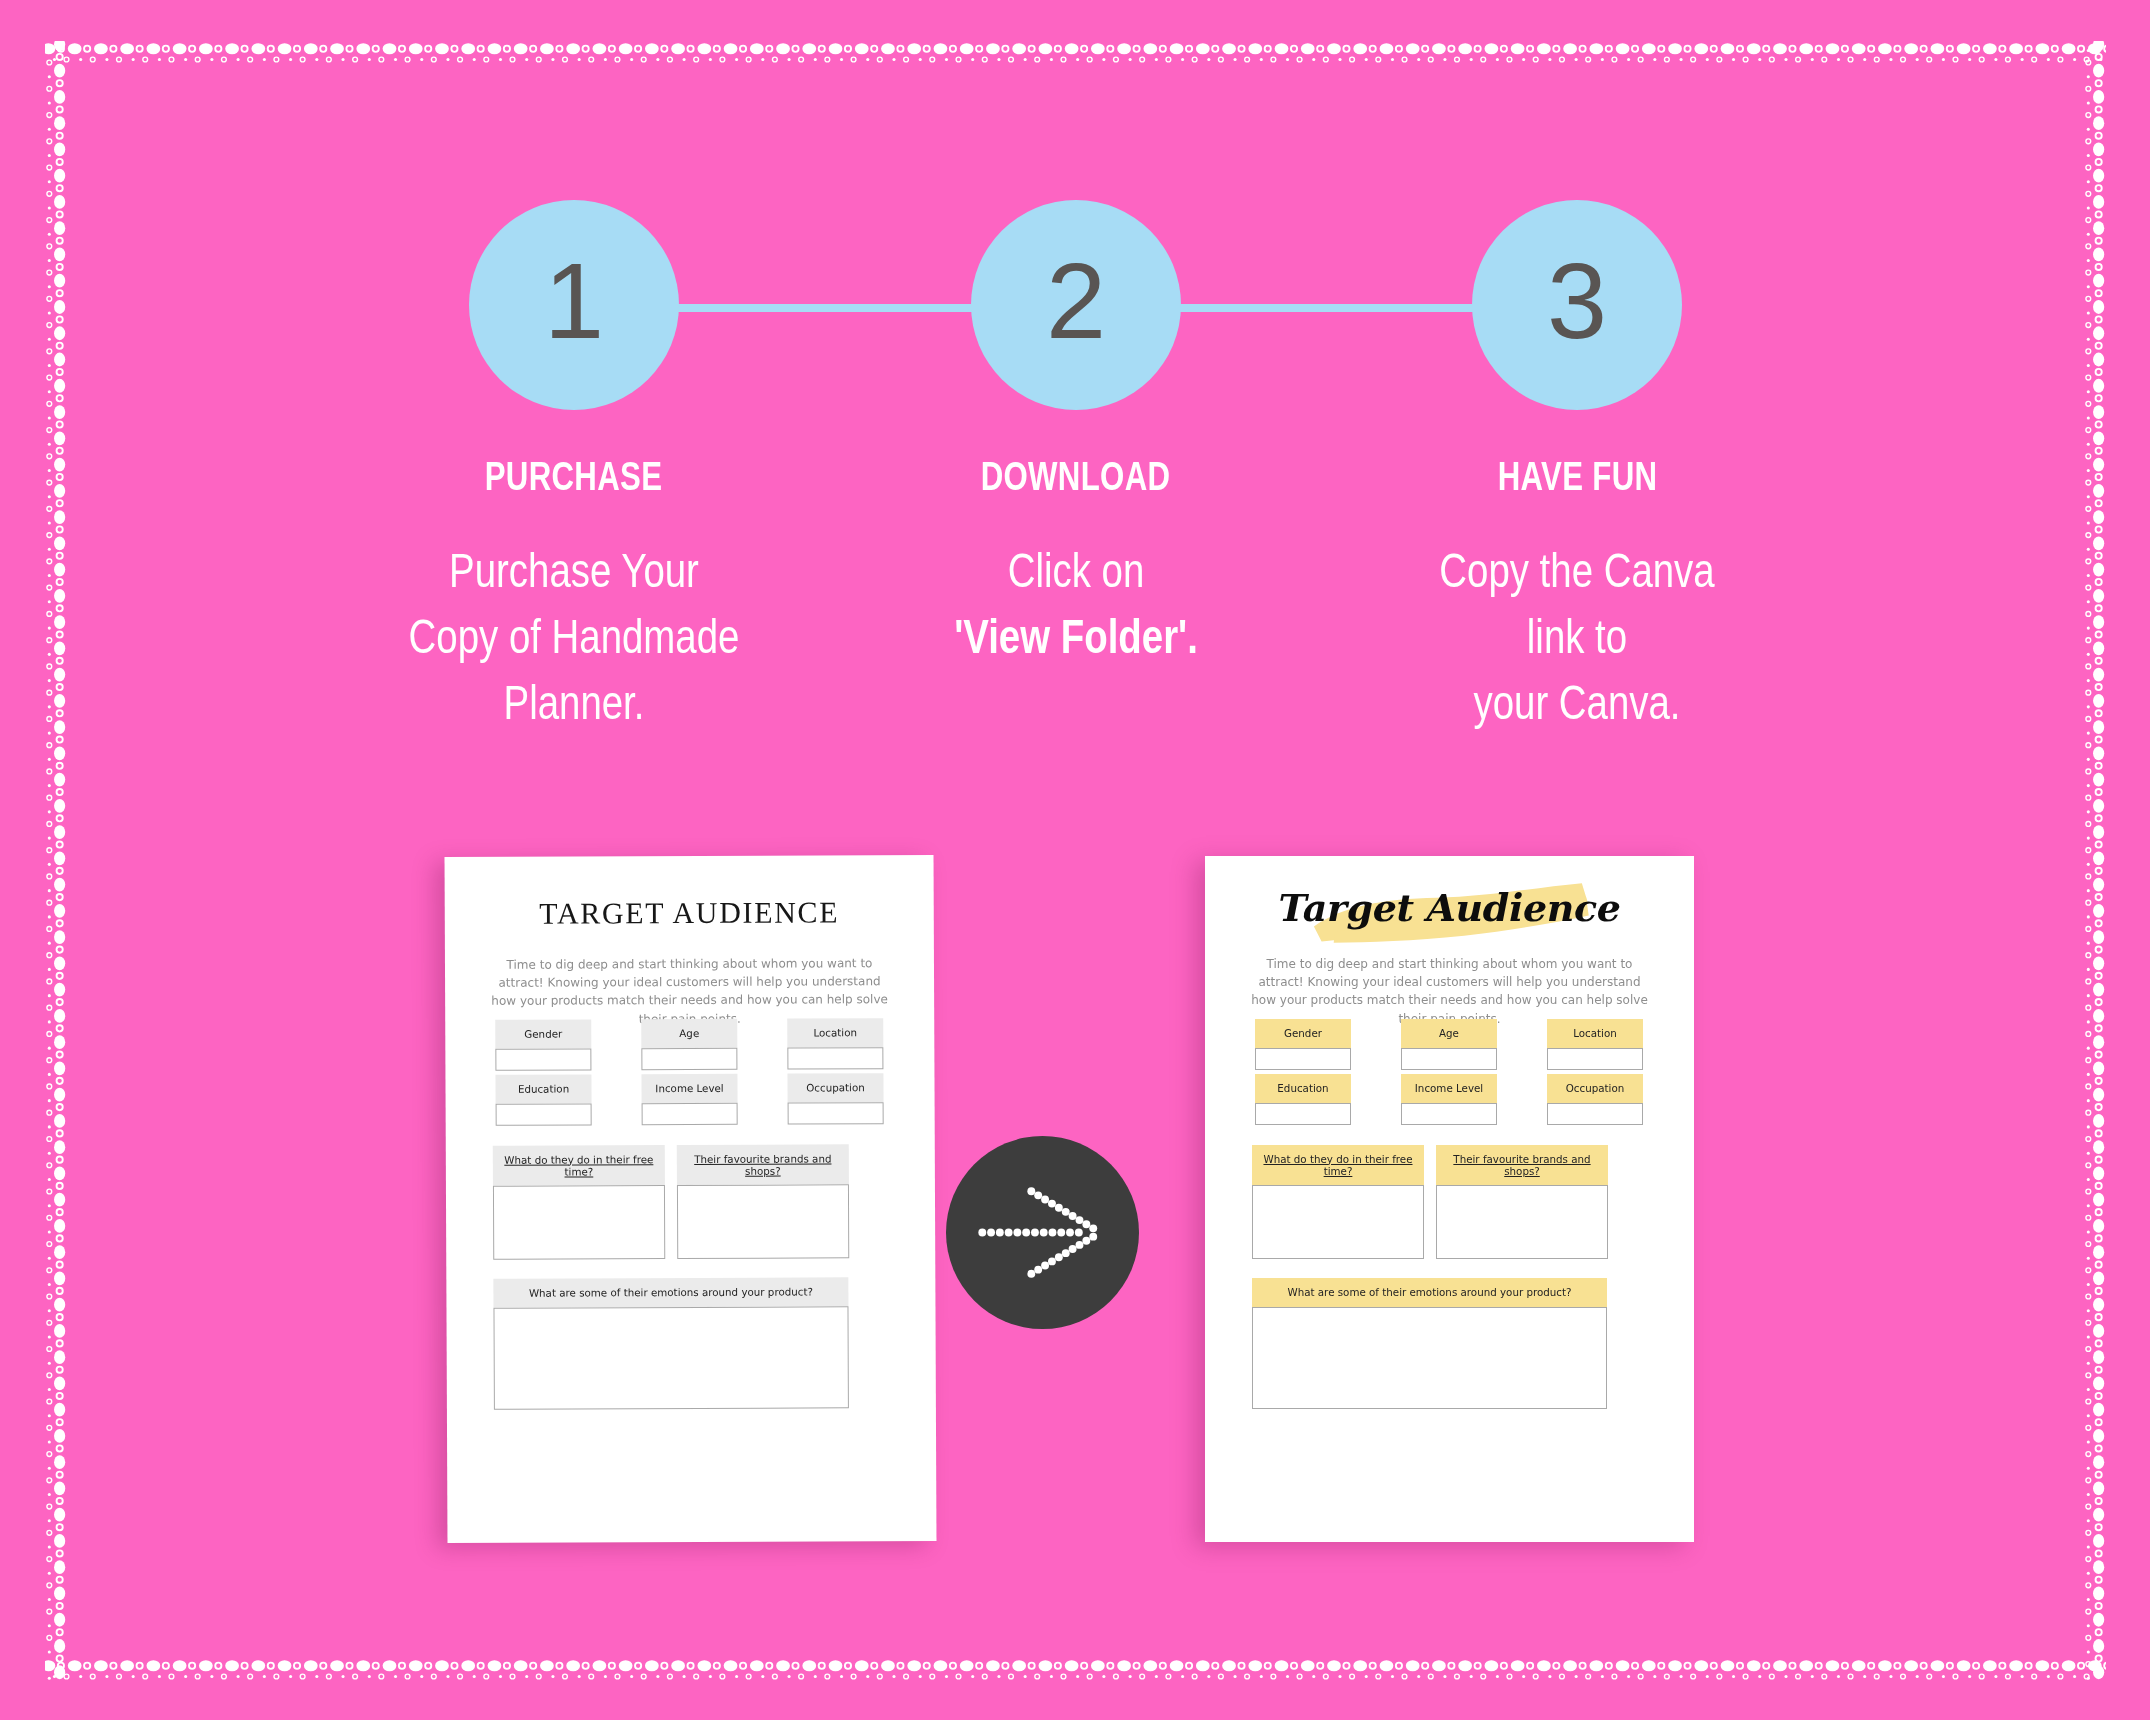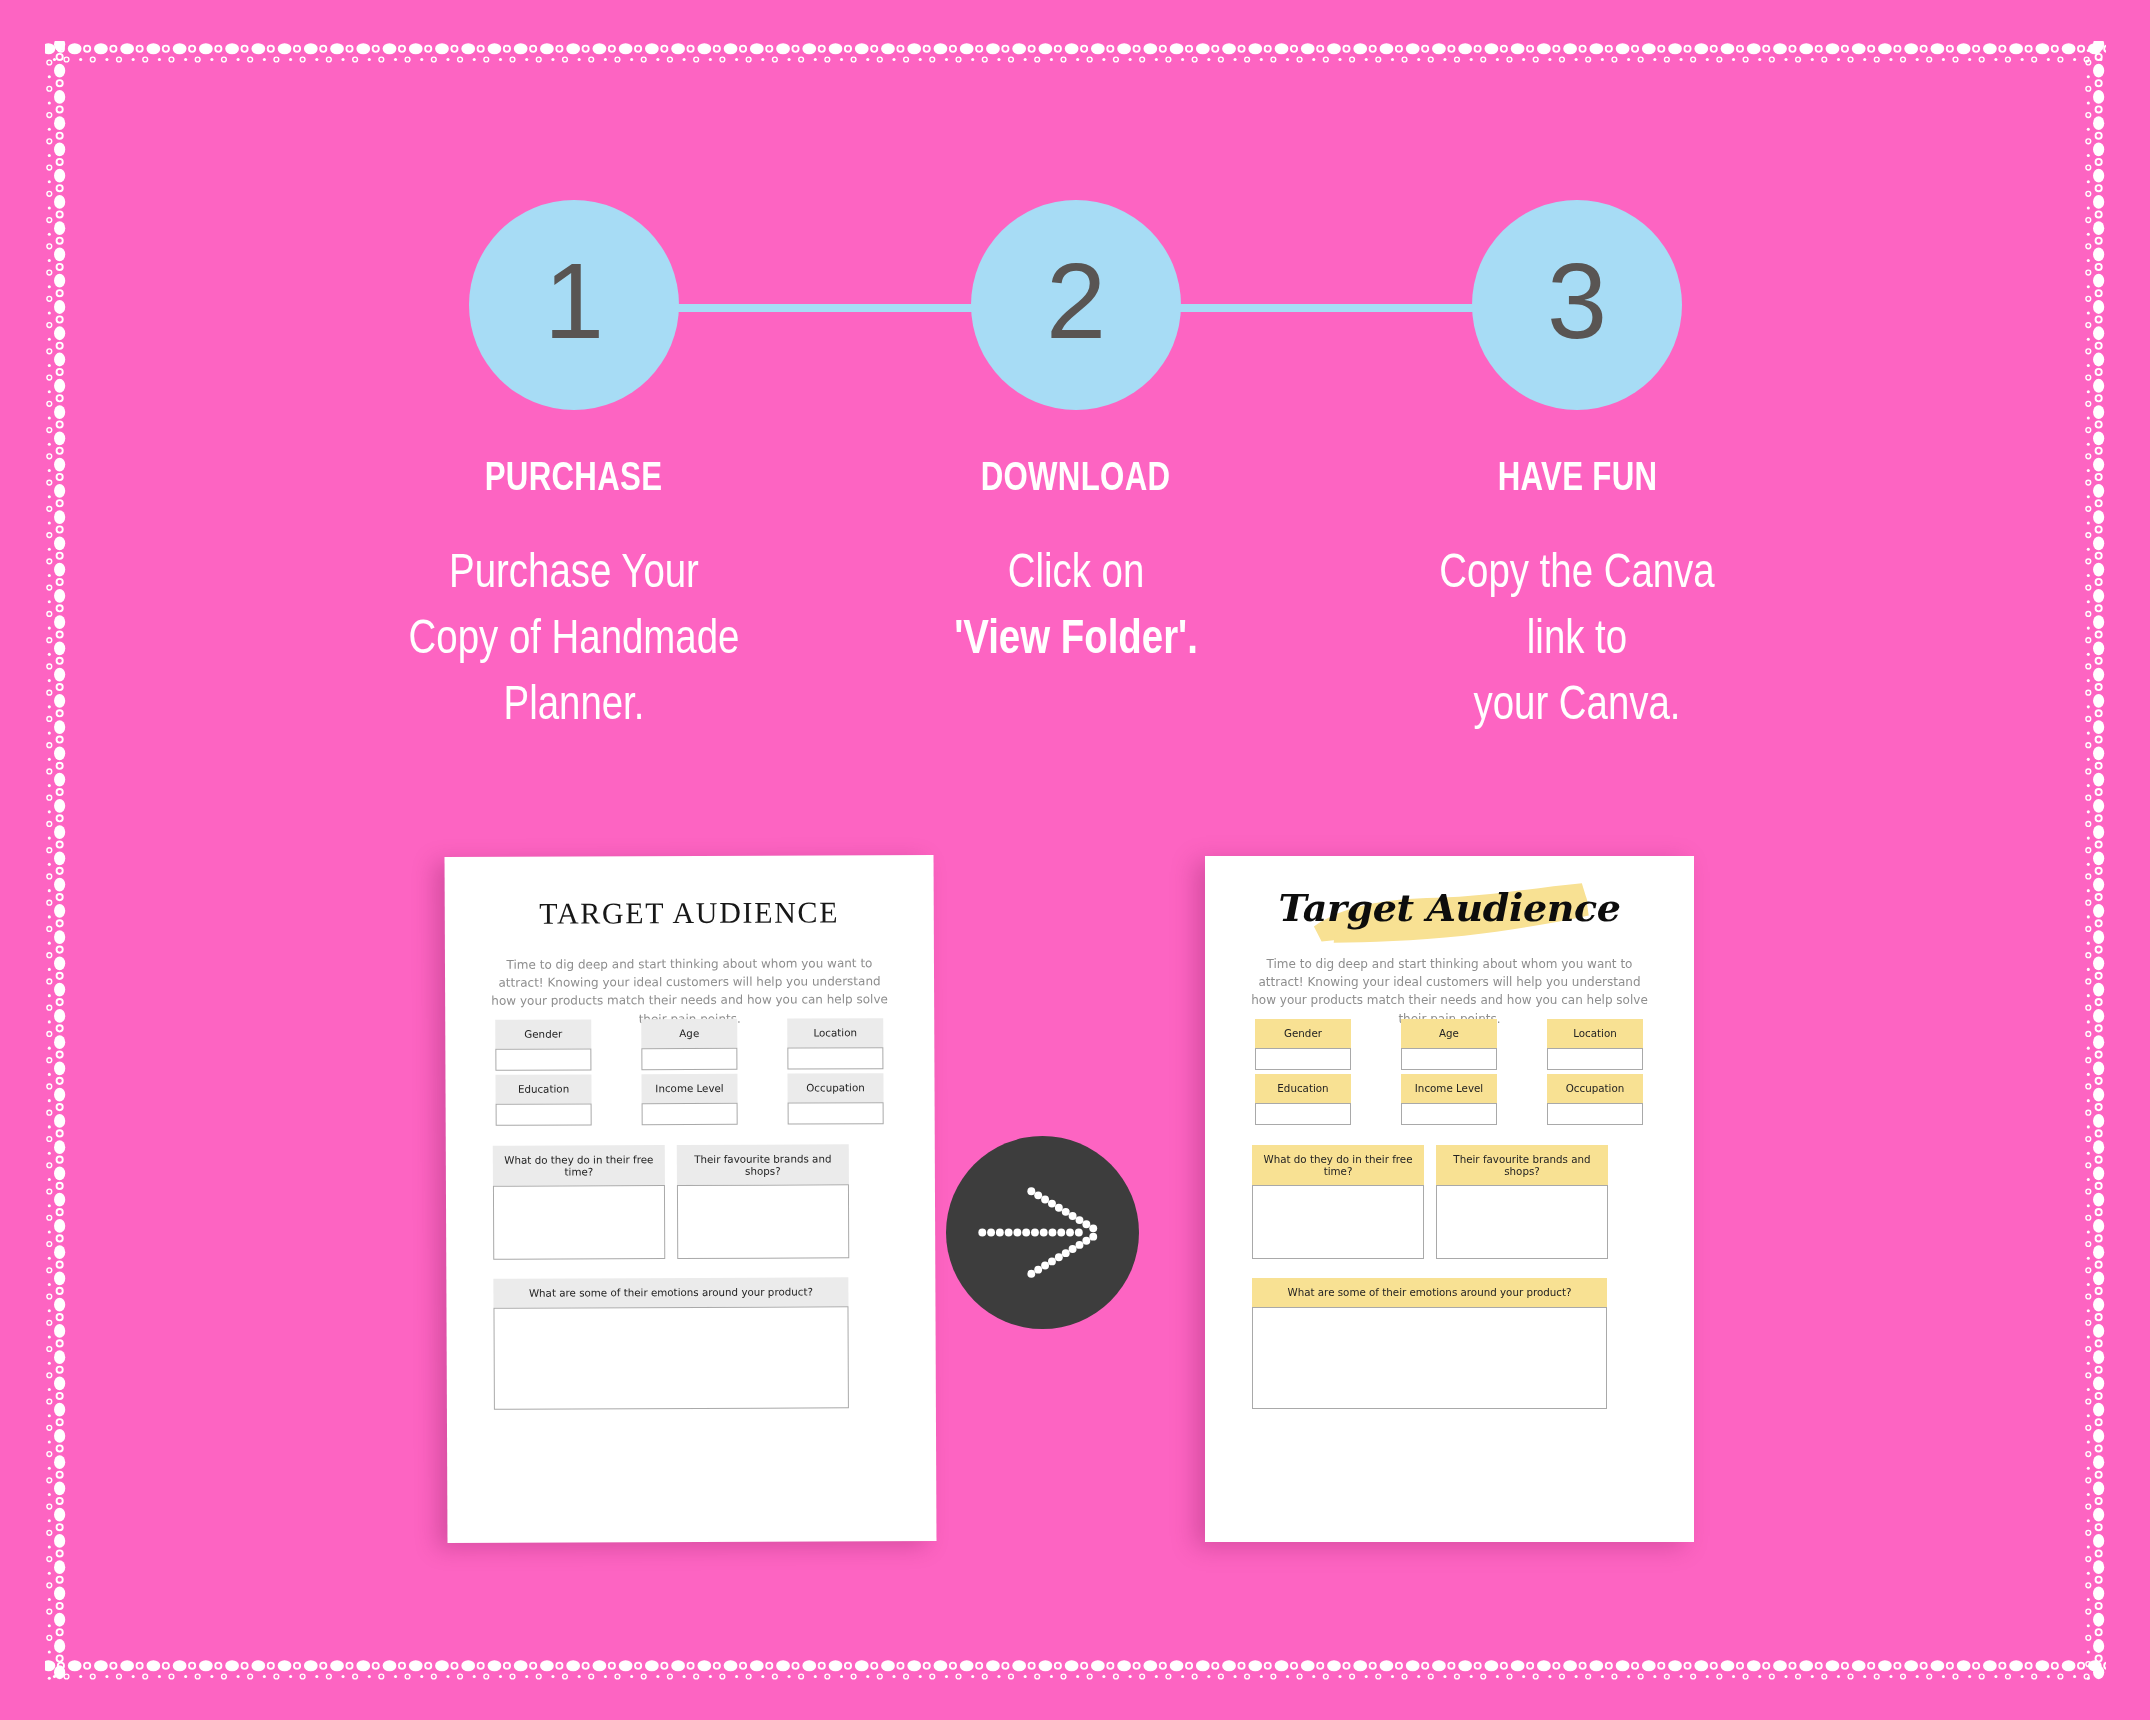--- a/index.html
+++ b/index.html
@@ -154,21 +154,21 @@
     display: flex;
     align-items: center;
     justify-content: center;
     text-align: center;
     font-size: 13.3px;
     color: #232323;
     font-family: "DejaVu Sans", sans-serif;
     line-height: 1.2;
     box-sizing: border-box;
   }
-  .field-head.two { height: 40px; }
+  .field-head.two { height: 40px; text-decoration: underline; }
   .field-box {
     border: 0.9px solid #a9a9a9;
     background: #ffffff;
     box-sizing: border-box;
   }
 
   
   .arrow-btn {
     position: absolute;
     width: 193px;

